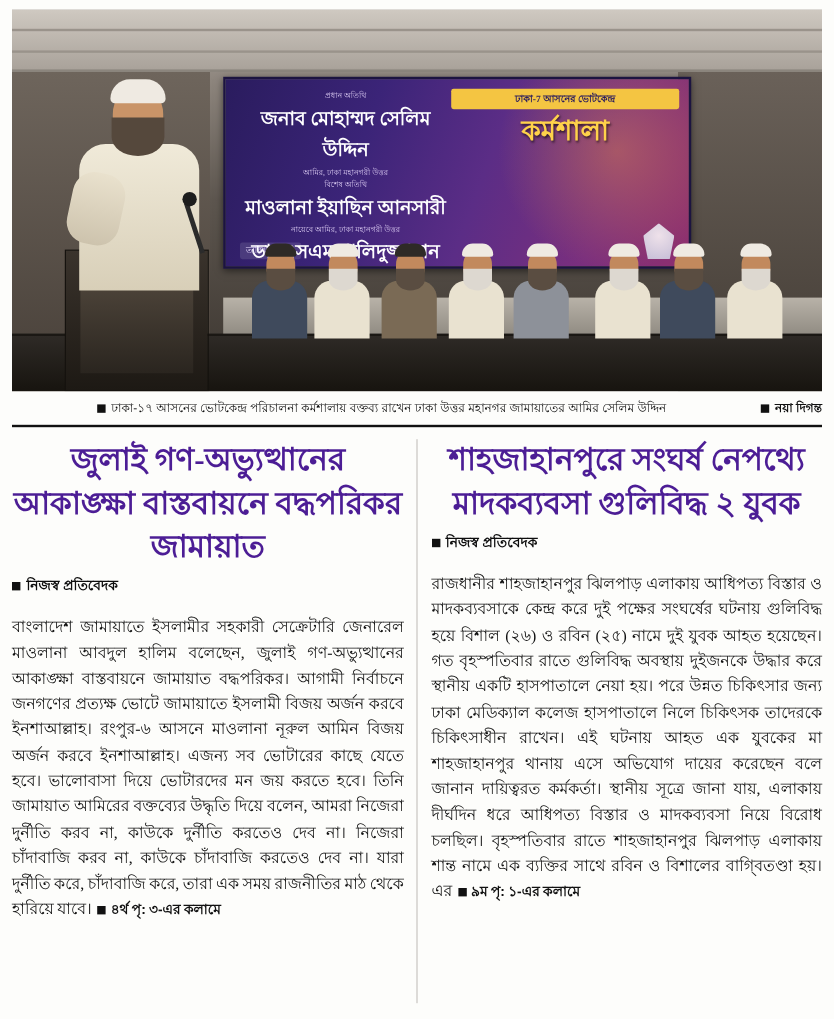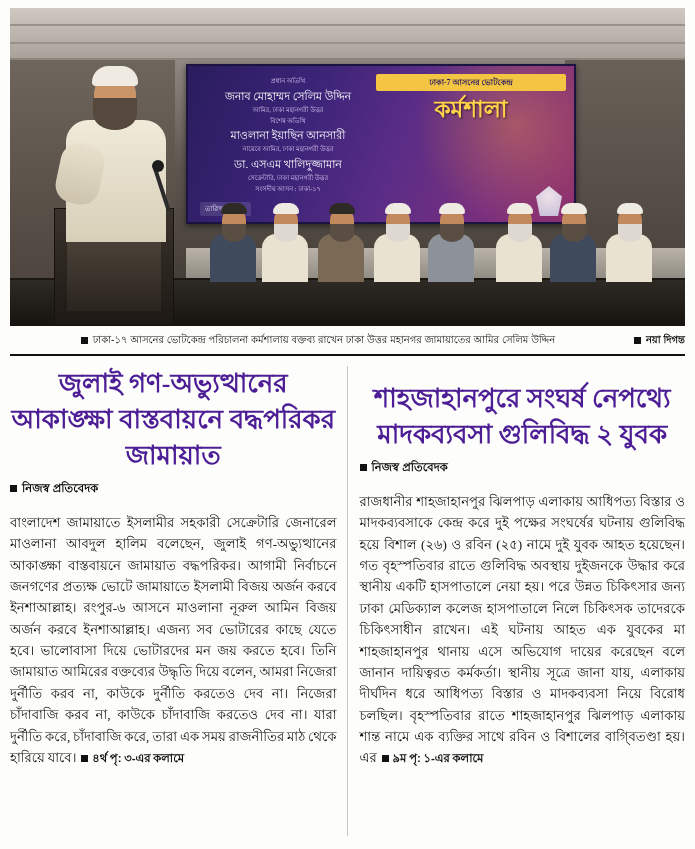--- a/index.html
+++ b/index.html
@@ -50,21 +50,21 @@
   }
   .banner:before {
     content:""; position:absolute; right:-40px; top:-40px;
     width:200px; height:200px; border-radius:50%;
     background: radial-gradient(circle, rgba(255,160,60,.35), rgba(255,160,60,0) 70%);
   }
   .bn-left {
     position:absolute; left:10px; top:10px; width:180px; color:#f3e9ff;
     font-size:8.5px; line-height:1.65; text-align:center;
   }
-  .bn-left .nm { font-size:11px; font-weight:normal; color:#ffffff; display:block; }
+  .bn-left .nm { font-size:16px; font-weight:bold; color:#ffffff; display:block; }
   .bn-left .sm { font-size:6.5px; color:#d8c8f0; display:block; }
   .bn-right {
     position:absolute; right:8px; top:8px; width:190px; text-align:center;
   }
   .bn-top-strip {
     display:block; background:#f4c542; color:#2a1c5e; font-size:8px; font-weight:bold;
     padding:2px 0; border-radius:2px;
   }
   .bn-title {
     display:block; color:#ffd24a; font-size:19px; font-weight:bold; margin-top:8px;
@@ -164,21 +164,21 @@
   .caption-src { font-weight:bold; margin-left:8px; white-space:nowrap;}
 
   
   .cols {
     display:flex;
     margin: 10px 10px 0 10px;
     height: 470px;
   }
   .col { width:50%; }
   .colL { padding-right:10px; border-right:1px solid #c9c6c0; }
-  .colR { padding-left:12px;margin-top:15px; }
+  .colR { padding-left:12px; }
 
   .headline {
     font-family: "Liberation Serif", serif;
     font-weight: bold;
     font-size: 26px;
     line-height: 1.38;
     color:#4c1d95;
     text-align:center;
     margin:0 0 6px 0;
   }

